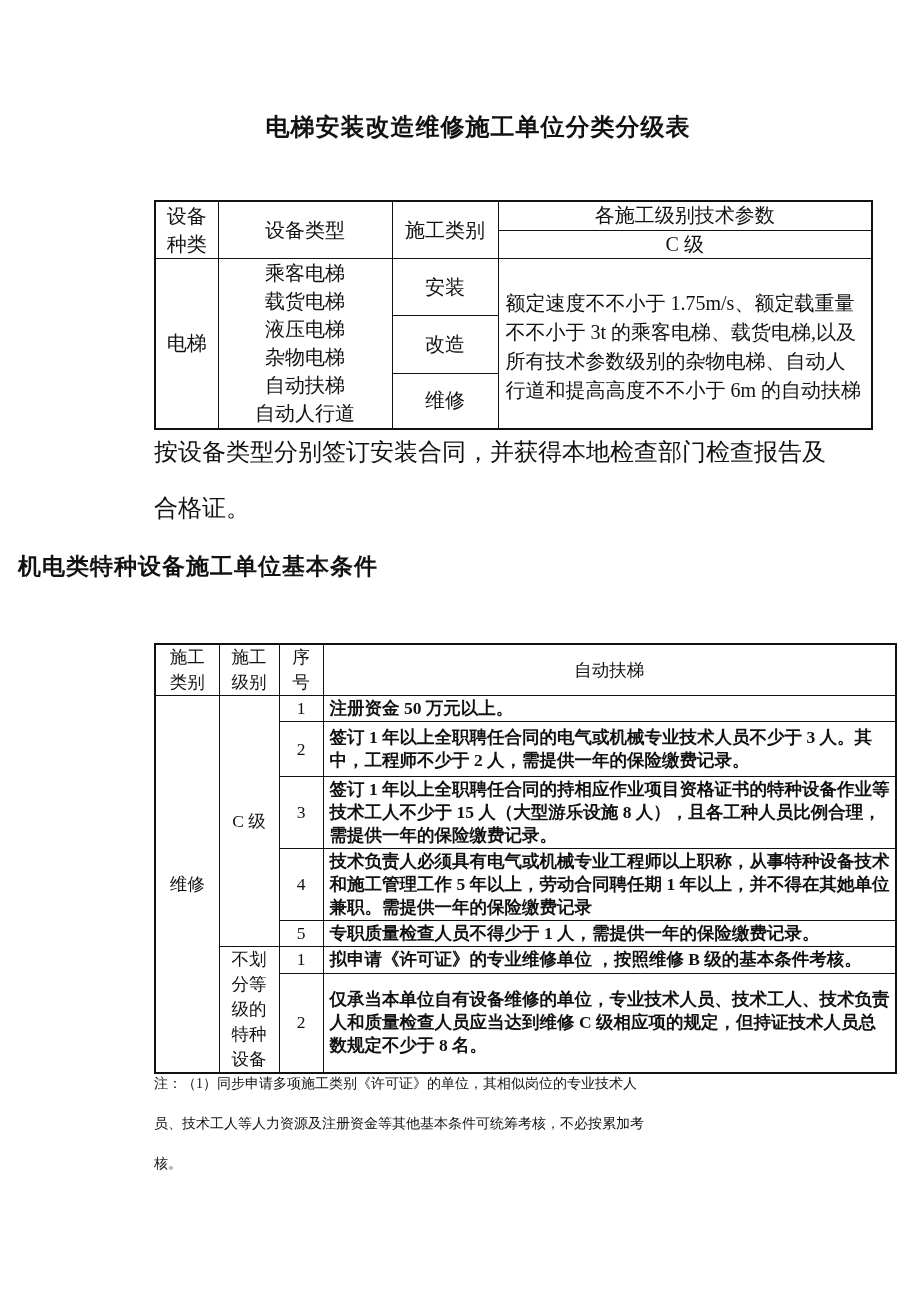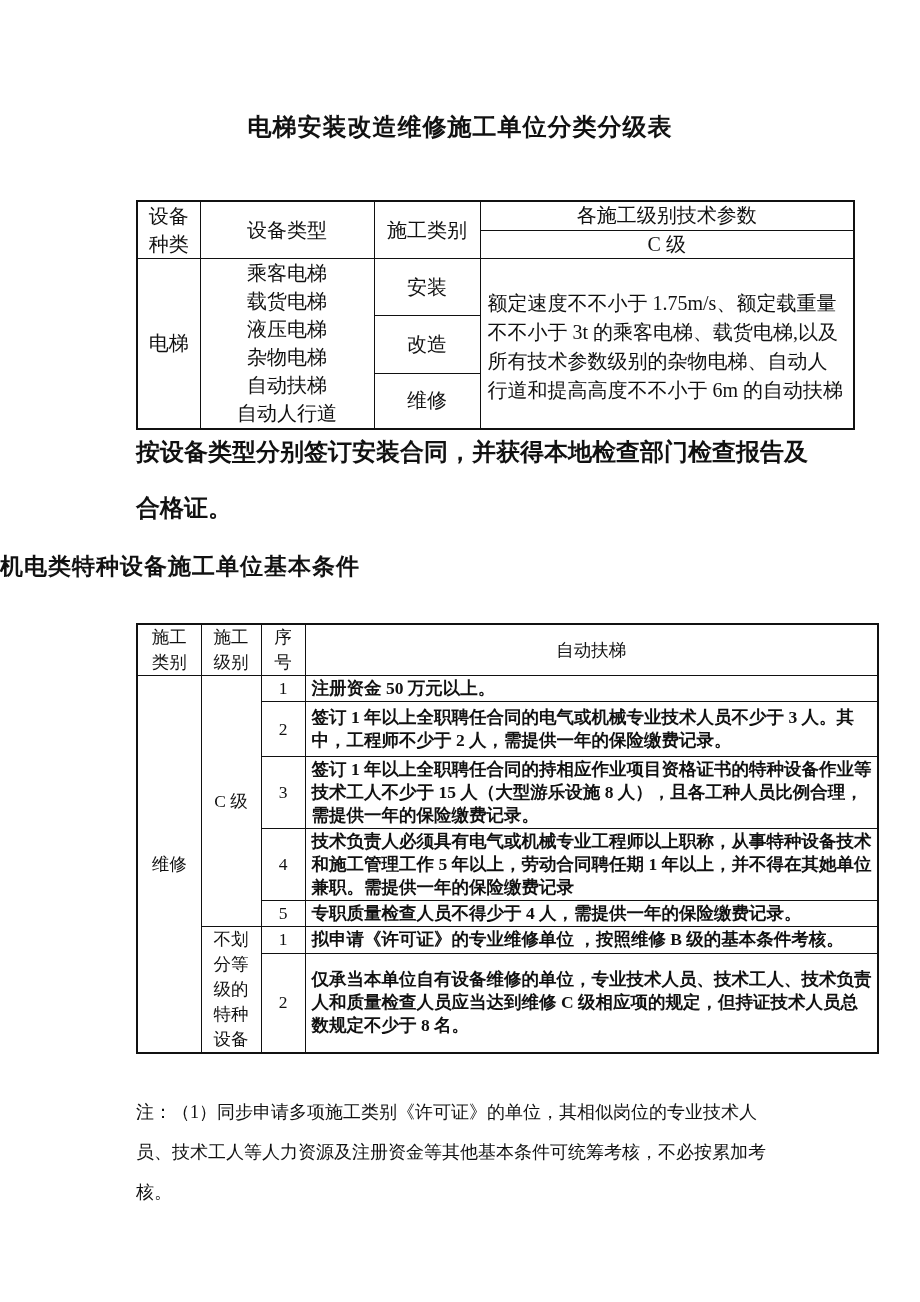--- a/index.html
+++ b/index.html
@@ -4,42 +4,42 @@
 <style>
   * { box-sizing: border-box; margin: 0; padding: 0; }
   html, body { background: #ffffff; }
   body {
     width: 920px; height: 1302px;
     font-family: "Liberation Serif", serif;
     color: #111111;
     position: relative;
     overflow: hidden;
   }
-  .page { position: relative; width: 804px; height: 1302px; background: #fff; }
+  .page { position: relative; width: 804px; height: 1302px; background: #fff; margin-left: 18px; }
 
   .doc-title-1 {
     position: absolute; top: 111px; left: 0; width: 920px;
     text-align: center; font-size: 24px; font-weight: bold;
     font-family: "Liberation Sans", sans-serif;
     letter-spacing: 1px;
   }
   .doc-title-2 {
     position: absolute; top: 551px; left: 0; width: 920px;
     text-align: left; font-size: 23px; font-weight: bold;
     letter-spacing: 1px;
   }
   .bold-paragraph {
     position: absolute; top: 424px; left: 136px; width: 760px;
-    font-size: 24px; font-weight: bold;
+    font-size: 24px; font-weight: normal;
     line-height: 56px;
     white-space: pre-line;
   }
   .footnote {
-    position: absolute; top: 1092px; left: 136px; width: 756px;
-    font-size: 18px; line-height: 40px;
+    position: absolute; top: 1064px; left: 136px; width: 756px;
+    font-size: 14px; line-height: 40px;
     white-space: pre-line;
   }
 
   table { border-collapse: collapse; table-layout: fixed; }
   td, th { border: 1px solid #111; font-weight: normal; overflow: hidden; }
 
   
   .table1 {
     position: absolute; top: 200px; left: 136px;
     width: 717px; border: 2px solid #111;
@@ -48,21 +48,21 @@
   .table1 .c-center { text-align: center; vertical-align: middle; }
   .table1 .hdr-sub { height: 26px; }
   .table1 .multiline { white-space: pre-line; line-height: 28px; }
   .table1 .desc-cell {
     text-align: left; vertical-align: middle;
     padding: 12px 6px 4px 7px; line-height: 29px;
   }
 
   
   .table2 {
-    position: absolute; top: 623px; left: 136px;
+    position: absolute; top: 643px; left: 136px;
     width: 741px; border: 2px solid #111;
     font-size: 17.5px;
   }
   .table2 th { text-align: center; vertical-align: middle; }
   .table2 .hdr { height: 50px; line-height: 25px; white-space: pre-line; }
   .table2 .num { text-align: center; vertical-align: middle; }
   .table2 .rule {
     text-align: left; vertical-align: middle;
     padding: 1px 4px 1px 6px; line-height: 23px; font-weight: bold;
   }
@@ -152,21 +152,21 @@
     <tr style="height:69px;">
       <td class="num">3</td>
       <td class="rule">签订 1 年以上全职聘任合同的持相应作业项目资格证书的特种设备作业等技术工人不少于 15 人（大型游乐设施 8 人），且各工种人员比例合理，需提供一年的保险缴费记录。</td>
     </tr>
     <tr style="height:68px;">
       <td class="num">4</td>
       <td class="rule">技术负责人必须具有电气或机械专业工程师以上职称，从事特种设备技术和施工管理工作 5 年以上，劳动合同聘任期 1 年以上，并不得在其她单位兼职。需提供一年的保险缴费记录</td>
     </tr>
     <tr style="height:26px;">
       <td class="num">5</td>
-      <td class="rule">专职质量检查人员不得少于 4 人，需提供一年的保险缴费记录。</td>
+      <td class="rule">专职质量检查人员不得少于 1 人，需提供一年的保险缴费记录。</td>
     </tr>
     <tr style="height:26px;">
       <td rowspan="2" class="level-cell">不划
 分等
 级的
 特种
 设备</td>
       <td class="num">1</td>
       <td class="rule">拟申请《许可证》的专业维修单位 ，按照维修 B 级的基本条件考核。</td>
     </tr>

